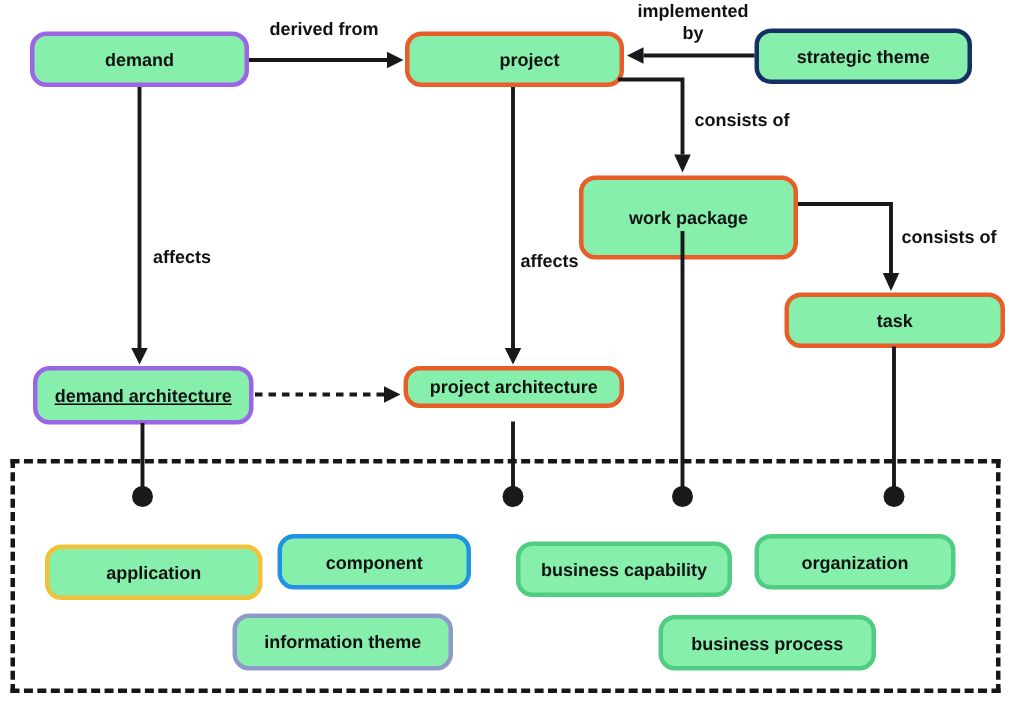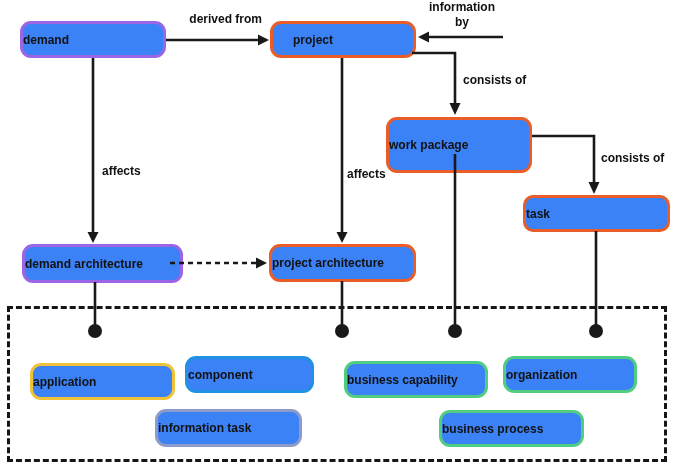--- a/index.html
+++ b/index.html
@@ -6,21 +6,21 @@
   .stage{
     position:relative;width:683px;height:470px;background:#ffffff;
     font-family:"Liberation Sans", sans-serif;overflow:hidden;
   }
   .dashed-container{
     position:absolute;left:7px;top:306px;width:660px;height:156px;
     border:3px dashed #161616;box-sizing:border-box;background:#ffffff;z-index:1;
   }
   .node{
     position:absolute;box-sizing:border-box;border:3px solid #000;border-radius:11px;
-    background:#3b82f6;display:flex;align-items:center;justify-content:flex-start;
+    background:#86efac;display:flex;align-items:center;justify-content:center;
     z-index:2;
   }
   .node-label{
     font-size:12px;font-weight:bold;color:#111;white-space:nowrap;
   }
   .connectors{position:absolute;left:0;top:0;z-index:3;pointer-events:none;}
   .connectors line,.connectors polyline{stroke:#191919;stroke-width:2.6;fill:none;}
   .connectors polygon,.connectors circle{fill:#191919;stroke:none;}
   .edge-label{
     position:absolute;font-size:12px;font-weight:bold;color:#111;z-index:4;
@@ -82,64 +82,67 @@
   </svg>
 
   <div class="node" style="left: 20px; top: 21px; width: 146px; height: 37px; border-color: rgb(155, 101, 230);">
     <span class="node-label">demand</span>
   </div>
 
   <div class="node" style="left: 270px; top: 21px; width: 146px; height: 37px; border-color: rgb(233, 93, 40); padding-left: 20px;">
     <span class="node-label">project</span>
   </div>
 
+  <div class="node" style="left: 503px; top: 19px; width: 145px; height: 37px; border-color: rgb(23, 48, 99);">
+    <span class="node-label">strategic theme</span>
+  </div>
 
   <div class="node" style="left: 386px; top: 117px; width: 146px; height: 56px; border-color: rgb(233, 93, 40);">
     <span class="node-label">work package</span>
   </div>
 
-  <div class="node" style="left: 523px; top: 195px; width: 147px; height: 37px; border-color: rgb(233, 93, 40); border-radius: 10px;">
+  <div class="node" style="left: 523px; top: 195px; width: 147px; height: 37px; border-color: rgb(233, 93, 40);">
     <span class="node-label">task</span>
   </div>
 
-  <div class="node" style="left: 22px; top: 244px; width: 161px; height: 39px; border-color: rgb(155, 101, 230);">
+  <div class="node" style="left: 22px; top: 244px; width: 147px; height: 39px; border-color: rgb(155, 101, 230); text-decoration: underline;">
     <span class="node-label">demand architecture</span>
   </div>
 
-  <div class="node" style="left: 269px; top: 244px; width: 147px; height: 38px; border-color: rgb(233, 93, 40);">
+  <div class="node" style="left: 269px; top: 244px; width: 147px; height: 28px; border-color: rgb(233, 93, 40);">
     <span class="node-label">project architecture</span>
   </div>
 
   <div class="node" style="left: 30px; top: 363px; width: 145px; height: 37px; border-color: rgb(240, 194, 55);">
     <span class="node-label">application</span>
   </div>
 
   <div class="node" style="left: 185px; top: 356px; width: 129px; height: 37px; border-color: rgb(33, 145, 228);">
     <span class="node-label">component</span>
   </div>
 
   <div class="node" style="left: 155px; top: 409px; width: 147px; height: 38px; border-color: rgb(142, 155, 201);">
-    <span class="node-label">information task</span>
+    <span class="node-label">information theme</span>
   </div>
 
   <div class="node" style="left: 344px; top: 361px; width: 144px; height: 37px; border-color: rgb(80, 205, 128);">
     <span class="node-label">business capability</span>
   </div>
 
   <div class="node" style="left: 503px; top: 356px; width: 134px; height: 37px; border-color: rgb(80, 205, 128);">
     <span class="node-label">organization</span>
   </div>
 
   <div class="node" style="left: 439px; top: 410px; width: 145px; height: 37px; border-color: rgb(80, 205, 128);">
     <span class="node-label">business process</span>
   </div>
 
-  <div class="edge-label" style="left:170px;top:12px;width:92px;text-align:right">derived from</div>
+  <div class="edge-label" style="left:170px;top:12px;width:92px;text-align:center">derived from</div>
 
-  <div class="edge-label" style="left:421px;top:0px;width:82px;text-align:center">information by</div>
+  <div class="edge-label" style="left:421px;top:0px;width:82px;text-align:center">implemented by</div>
 
   <div class="edge-label" style="left:463px;top:73px">consists of</div>
 
   <div class="edge-label" style="left:601px;top:151px">consists of</div>
 
   <div class="edge-label" style="left:102px;top:164px">affects</div>
 
   <div class="edge-label" style="left:347px;top:167px">affects</div>
 
 </div>

